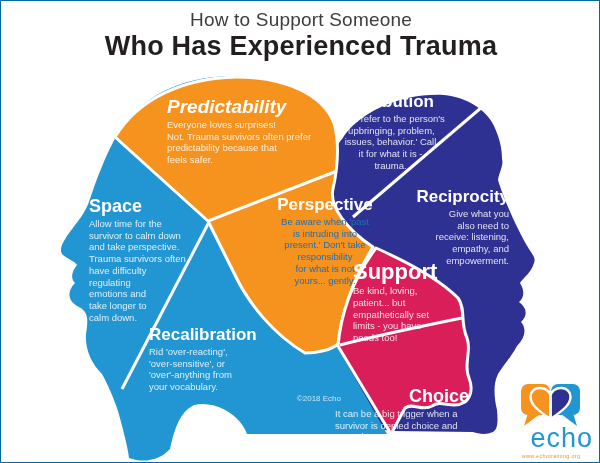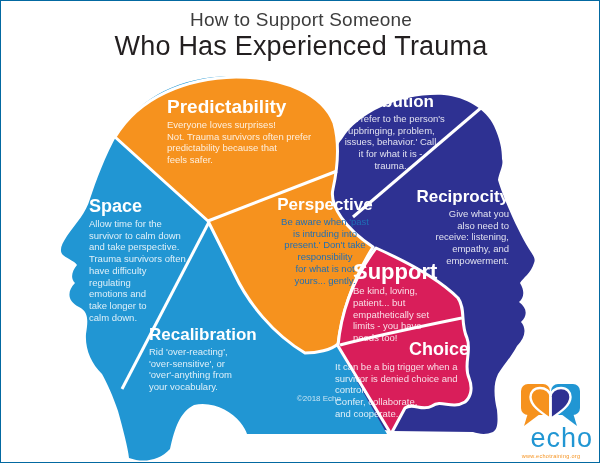--- a/index.html
+++ b/index.html
@@ -3,41 +3,41 @@
 <meta charset="utf-8">
 <style>
   html,body{margin:0;padding:0;background:#fff;}
   #canvas{
     position:relative;width:600px;height:463px;background:#fff;overflow:hidden;
     font-family:"Liberation Sans",sans-serif;box-sizing:border-box;border:1px solid #0369a1;
   }
   #art{position:absolute;left:0;top:0;z-index:0;}
   .txt{position:absolute;z-index:2;}
   .title1{left:0;top:8px;width:600px;text-align:center;font-size:19px;color:#3d3d3d;letter-spacing:.2px;}
-  .title2{left:0;top:30px;width:600px;text-align:center;font-size:27px;font-weight:normal;color:#231f20;letter-spacing:.2px;}
+  .title2{left:0;top:30px;width:600px;text-align:center;font-size:27px;font-weight:bold;color:#231f20;letter-spacing:.2px;}
   .sec h3{margin:0 0 2px 0;color:#fff;line-height:1.05;}
   .sec .body{white-space:pre-line;font-size:9.5px;line-height:1.24;color:rgba(255,255,255,.85);}
   
   .predictability{left:166px;top:96px;width:170px;text-align:left;}
-  .predictability h3{font-size:19px;}
+  .predictability h3{font-size:19px;font-style:italic;}
   .attribution{left:332px;top:92px;width:115px;text-align:center;}
   .attribution h3{font-size:17px;}
   .space{left:88px;top:196px;width:122px;text-align:left;}
   .space h3{font-size:18px;}
   .perspective{left:254px;top:195px;width:140px;text-align:center;}
   .perspective h3{font-size:17px;}
   .perspective .body{color:#1f6fb5;}
   .reciprocity{left:396px;top:187px;width:112px;text-align:right;}
   .reciprocity h3{font-size:17px;}
   .support{left:352px;top:259px;width:100px;text-align:left;}
   .support h3{font-size:22px;}
   .recalibration{left:148px;top:325px;width:142px;text-align:left;}
   .recalibration h3{font-size:17px;}
   .choice{left:334px;top:339px;width:156px;text-align:left;}
-  .choice h3{font-size:18px;text-align:right;margin-right:22px;}
+  .choice h3{font-size:18px;text-align:right;margin-right:22px;margin-top:47px;}
   .copyright{left:252px;top:393px;width:88px;text-align:right;font-size:8px;color:rgba(255,255,255,.75);}
   .logo-word{left:508px;top:424px;width:84px;text-align:right;font-size:27px;color:#2196d3;letter-spacing:1px;line-height:1;}
   .logo-url{left:508px;top:452px;width:84px;text-align:center;font-size:5.5px;color:#f6921e;letter-spacing:.3px;}
 </style>
 </head>
 <body>
 
 <div id="canvas">
 
   <svg id="art" width="600" height="463" viewBox="0 0 600 463">

